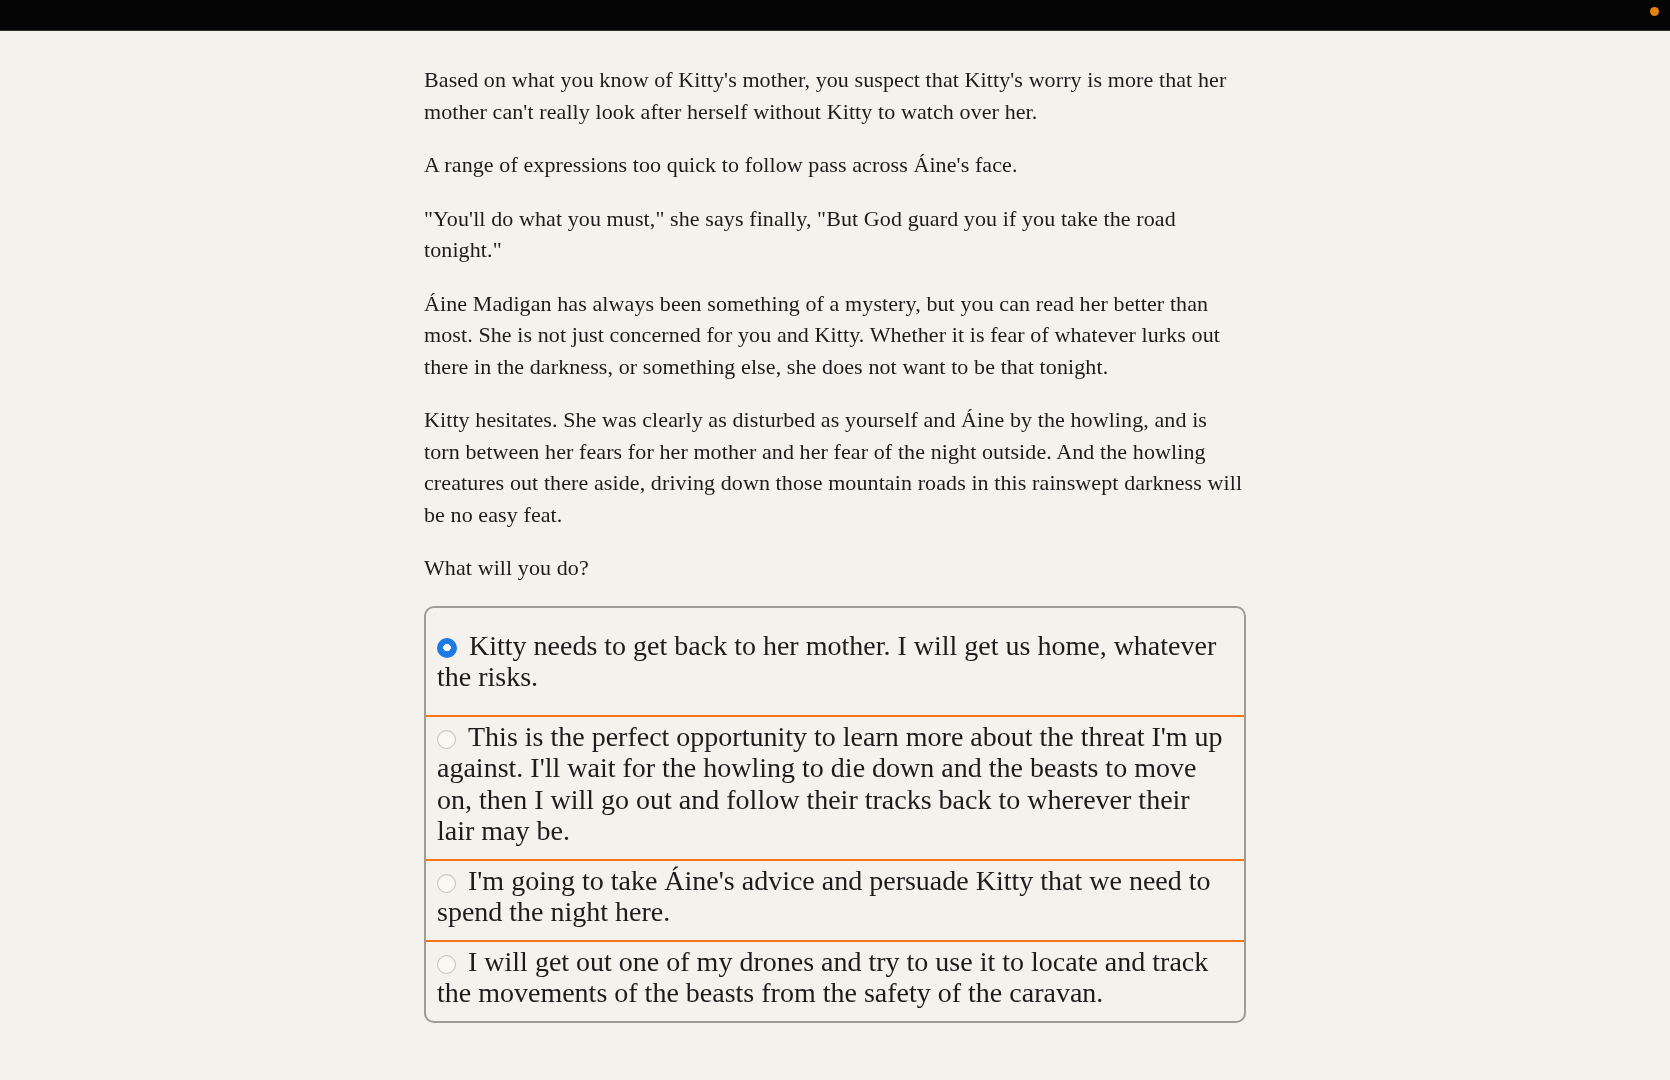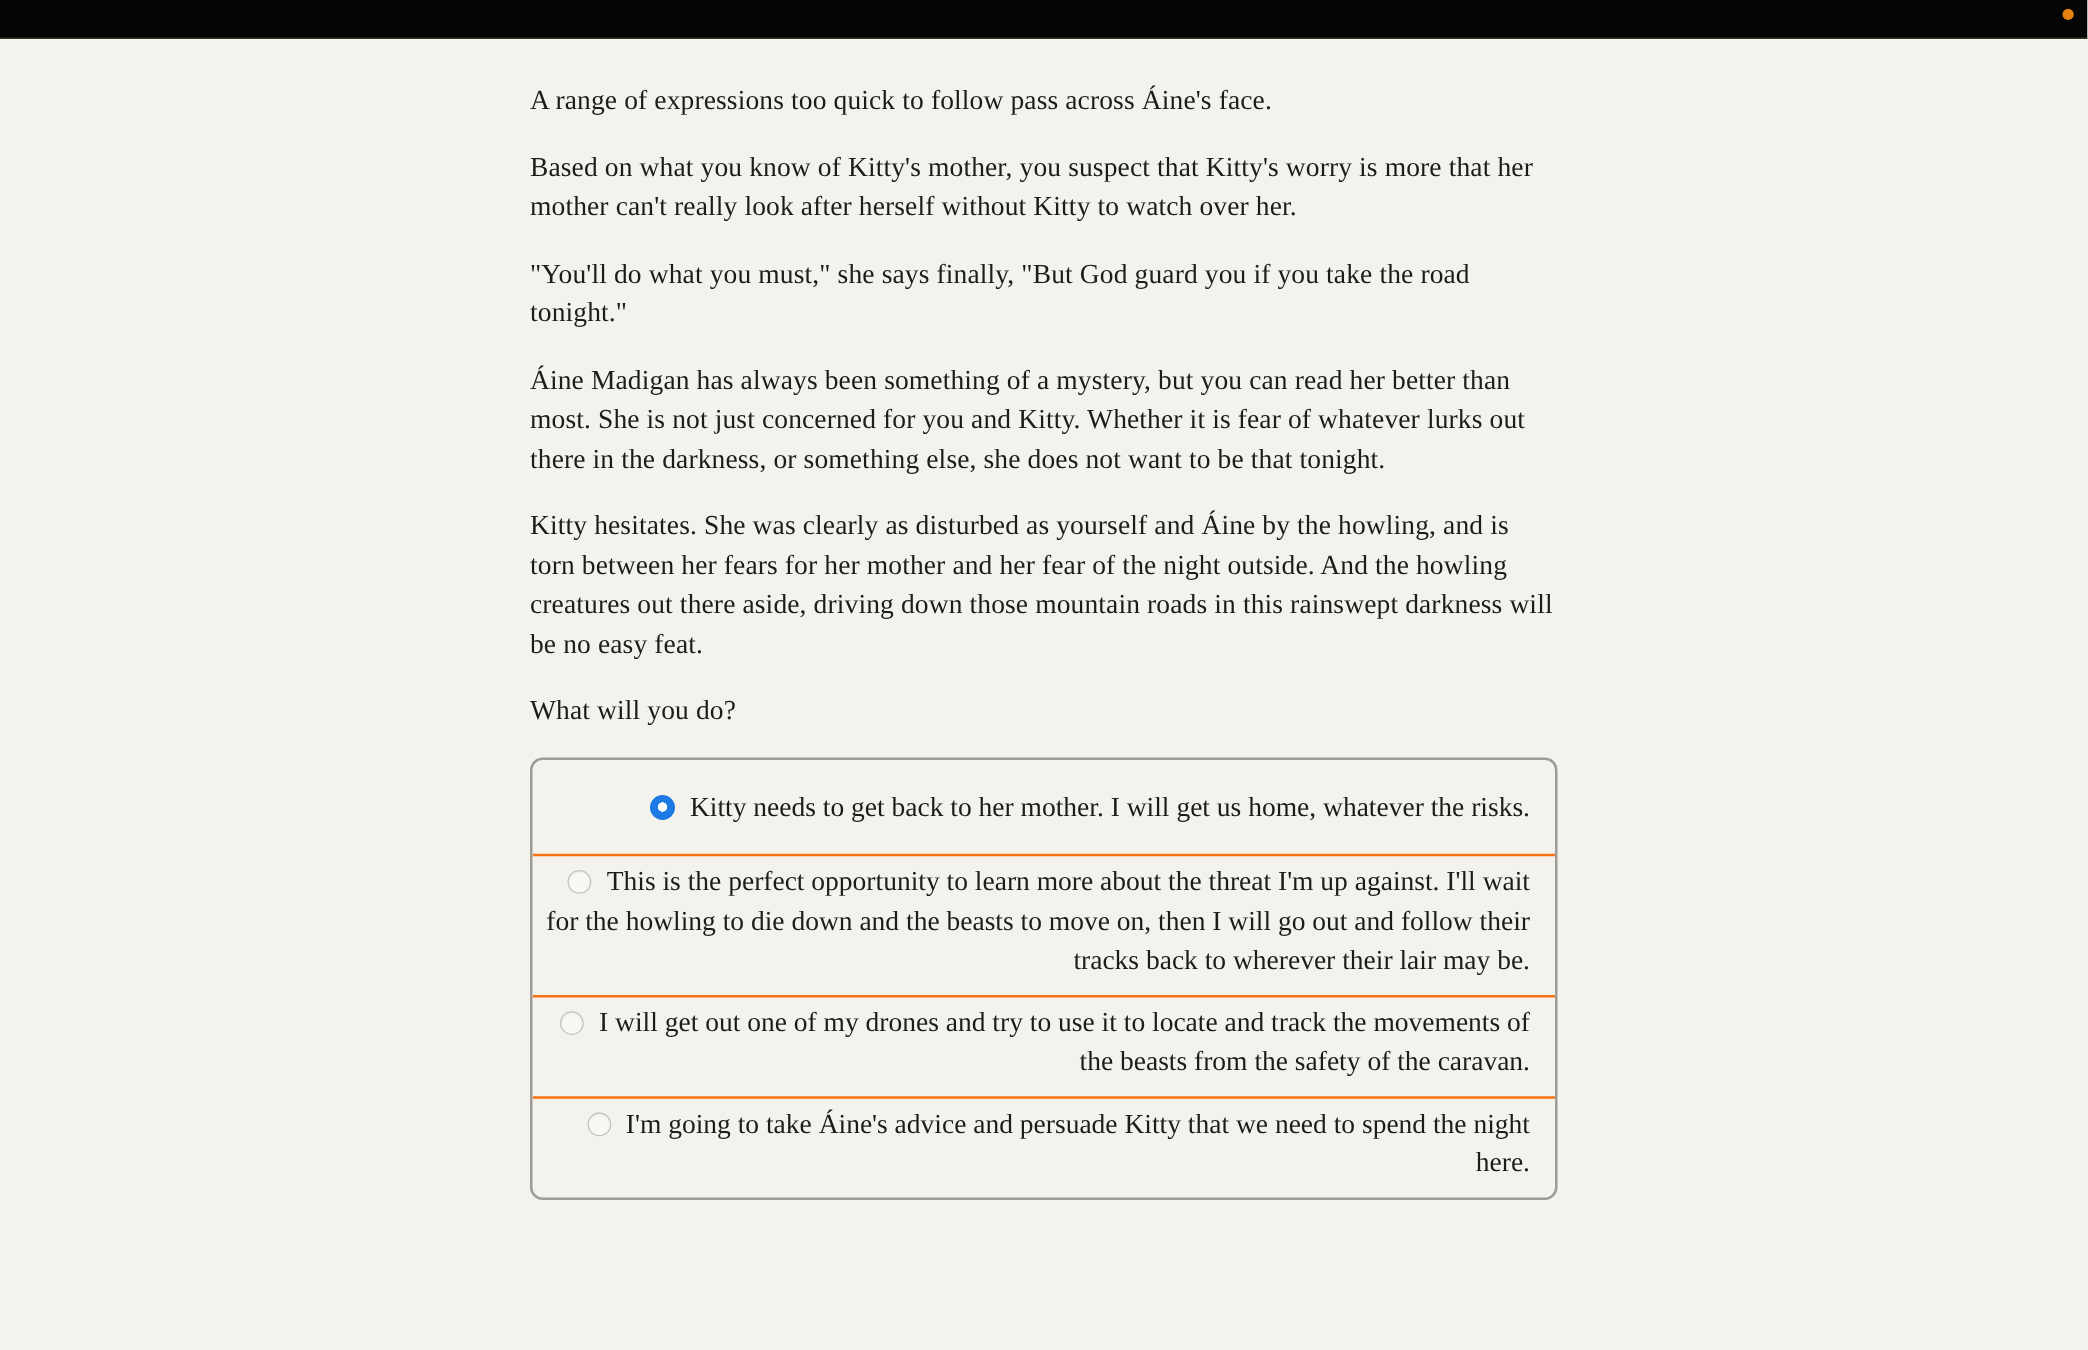--- a/index.html
+++ b/index.html
@@ -50,24 +50,23 @@
   .choices-box {
     margin-top: 18px;
     border: 2px solid #9e9c97;
     border-radius: 10px;
     background: #f4f2ec;
     overflow: hidden;
   }
 
   .option {
     padding: 4px 20px 12px 11px;
-    font-size: 22px;
+    font-size: 28px;
     line-height: 31.5px;
     cursor: pointer;
-    text-align: right;
   }
   .option + .option {
     border-top: 2px solid #f97316;
   }
   .option.selected {
     padding-top: 22px;
     padding-bottom: 22px;
   }
 
   .radio {
@@ -90,34 +89,34 @@
   }
 </style>
 </head>
 <body>
 
 <div class="top-bar">
   <span class="status-dot" style="background: rgb(230, 130, 15);"></span>
 </div>
 
 <div class="content">
+  <p>Based on what you know of Kitty's mother, you suspect that Kitty's worry is more that her mother can't really look after herself without Kitty to watch over her.</p>
   <p>A range of expressions too quick to follow pass across Áine's face.</p>
-  <p>Based on what you know of Kitty's mother, you suspect that Kitty's worry is more that her mother can't really look after herself without Kitty to watch over her.</p>
   <p>"You'll do what you must," she says finally, "But God guard you if you take the road tonight."</p>
   <p>Áine Madigan has always been something of a mystery, but you can read her better than most. She is not just concerned for you and Kitty. Whether it is fear of whatever lurks out there in the darkness, or something else, she does not want to be that tonight.</p>
   <p>Kitty hesitates. She was clearly as disturbed as yourself and Áine by the howling, and is torn between her fears for her mother and her fear of the night outside. And the howling creatures out there aside, driving down those mountain roads in this rainswept darkness will be no easy feat.</p>
   <p>What will you do?</p>
 
   <div class="choices-box">
     <div class="option selected">
       <span class="radio"></span><span>Kitty needs to get back to her mother. I will get us home, whatever the risks.</span>
     </div>
     <div class="option">
       <span class="radio"></span><span>This is the perfect opportunity to learn more about the threat I'm up against. I'll wait for the howling to die down and the beasts to move on, then I will go out and follow their tracks back to wherever their lair may be.</span>
     </div>
     <div class="option">
-      <span class="radio"></span><span>I will get out one of my drones and try to use it to locate and track the movements of the beasts from the safety of the caravan.</span>
+      <span class="radio"></span><span>I'm going to take Áine's advice and persuade Kitty that we need to spend the night here.</span>
     </div>
     <div class="option">
-      <span class="radio"></span><span>I'm going to take Áine's advice and persuade Kitty that we need to spend the night here.</span>
+      <span class="radio"></span><span>I will get out one of my drones and try to use it to locate and track the movements of the beasts from the safety of the caravan.</span>
     </div>
   </div>
 </div>
 
 </body></html>

